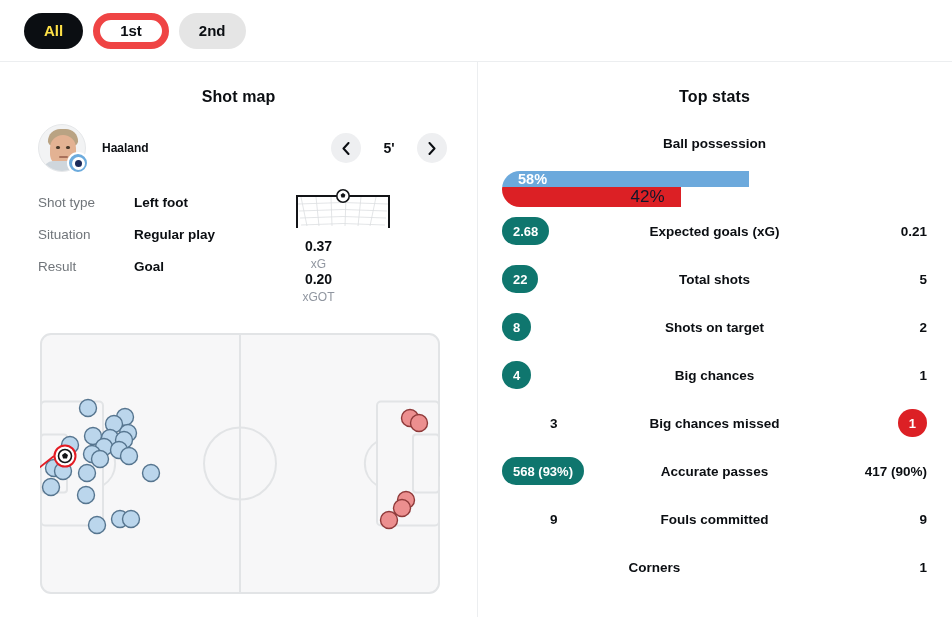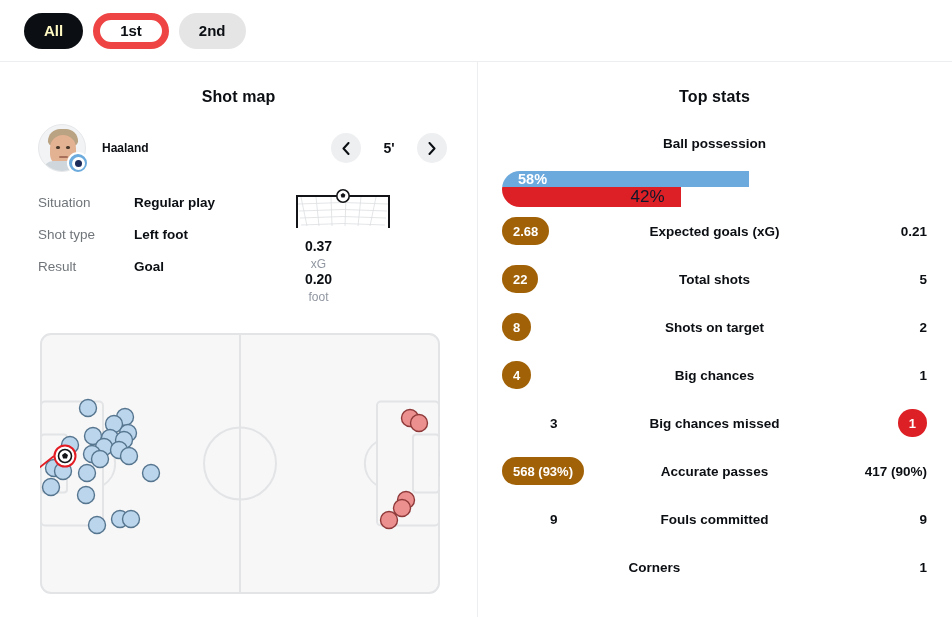--- a/index.html
+++ b/index.html
@@ -23,21 +23,21 @@
   .tab {
     height: 36px;
     min-width: 58px;
     padding: 0 20px;
     border-radius: 18px;
     display: flex; align-items: center; justify-content: center;
     font-size: 15px; font-weight: 700;
     cursor: pointer;
     white-space: nowrap;
   }
-  .tab.active { background: #0b0e12; color: #fef9c3; }
+  .tab.active { background: #0b0e12; color: #fde047; }
   .tab.outline { background: #ffffff; color: #0b0e12; border: 7px solid #ef4444; }
   .tab.muted { background: #e5e5e5; color: #0b0e12; }
 
   
   .panes { display: flex; height: 555px; }
   .pane-left { width: 478px; border-right: 1px solid #eceef0; position: relative; }
   .pane-right { width: 473px; position: relative; }
 
   .pane-title {
     text-align: center;
@@ -144,21 +144,21 @@
   .stat-away { width: 120px; display: flex; justify-content: flex-end; }
 
   .plain { font-weight: 700; margin-left: 48px; }
   .badge {
     display: inline-flex; align-items: center; justify-content: center;
     min-width: 28px; height: 28px; padding: 0 11px;
     border-radius: 14px;
     color: #ffffff; font-weight: 700; font-size: 13px;
     white-space: nowrap;
   }
-  .badge.blue { background: #a16207; }
+  .badge.blue { background: #0f766e; }
   .badge.red  { background: #DC2025; }
 </style>
 </head>
 <body>
 
 <div class="tabbar">
   <div class="tab active">All</div>
   <div class="tab outline">1st</div>
   <div class="tab muted">2nd</div>
 </div>
@@ -198,26 +198,26 @@
           <svg width="8" height="13" viewBox="0 0 8 13" fill="none">
             <path d="M1.5 1 6.5 6.5 1.5 12" stroke="#0b0e12" stroke-width="2" stroke-linecap="round" stroke-linejoin="round"></path>
           </svg>
         </button>
       </div>
     </div>
 
     <div class="details">
       <div class="detail-list">
         <div class="detail-row">
+          <div class="detail-label">Shot type</div>
+          <div class="detail-value">Left foot</div>
+        </div>
+        <div class="detail-row">
           <div class="detail-label">Situation</div>
           <div class="detail-value">Regular play</div>
-        </div>
-        <div class="detail-row">
-          <div class="detail-label">Shot type</div>
-          <div class="detail-value">Left foot</div>
         </div>
         <div class="detail-row">
           <div class="detail-label">Result</div>
           <div class="detail-value">Goal</div>
         </div>
       </div>
 
       <div class="goal-block">
         <div class="goal-frame">
           <svg width="98" height="40" viewBox="0 0 98 40">
@@ -243,21 +243,21 @@
             <polygon points="7,4 9.4,5.8 8.5,8.6 5.5,8.6 4.6,5.8" fill="#121417"></polygon>
           </svg>
         </div>
         <div class="xg-values">
           <div class="xg-cell">
             <div class="xg-num">0.37</div>
             <div class="xg-lab">xG</div>
           </div>
           <div class="xg-cell">
             <div class="xg-num">0.20</div>
-            <div class="xg-lab">foot</div>
+            <div class="xg-lab">xGOT</div>
           </div>
         </div>
       </div>
     </div>
 
     <div class="pitch-wrap">
       <svg id="pitch" width="400" height="263" viewBox="40 337 400 263">
           <rect x="41" y="339" width="398" height="259" rx="10" fill="#F7F7F8" stroke="#E2E4E6" stroke-width="2"></rect>
           <line x1="240" y1="339" x2="240" y2="598" fill="none" stroke="#E2E4E6" stroke-width="2"></line>
           <circle cx="240" cy="468.5" r="36" fill="none" stroke="#E2E4E6" stroke-width="2"></circle>

